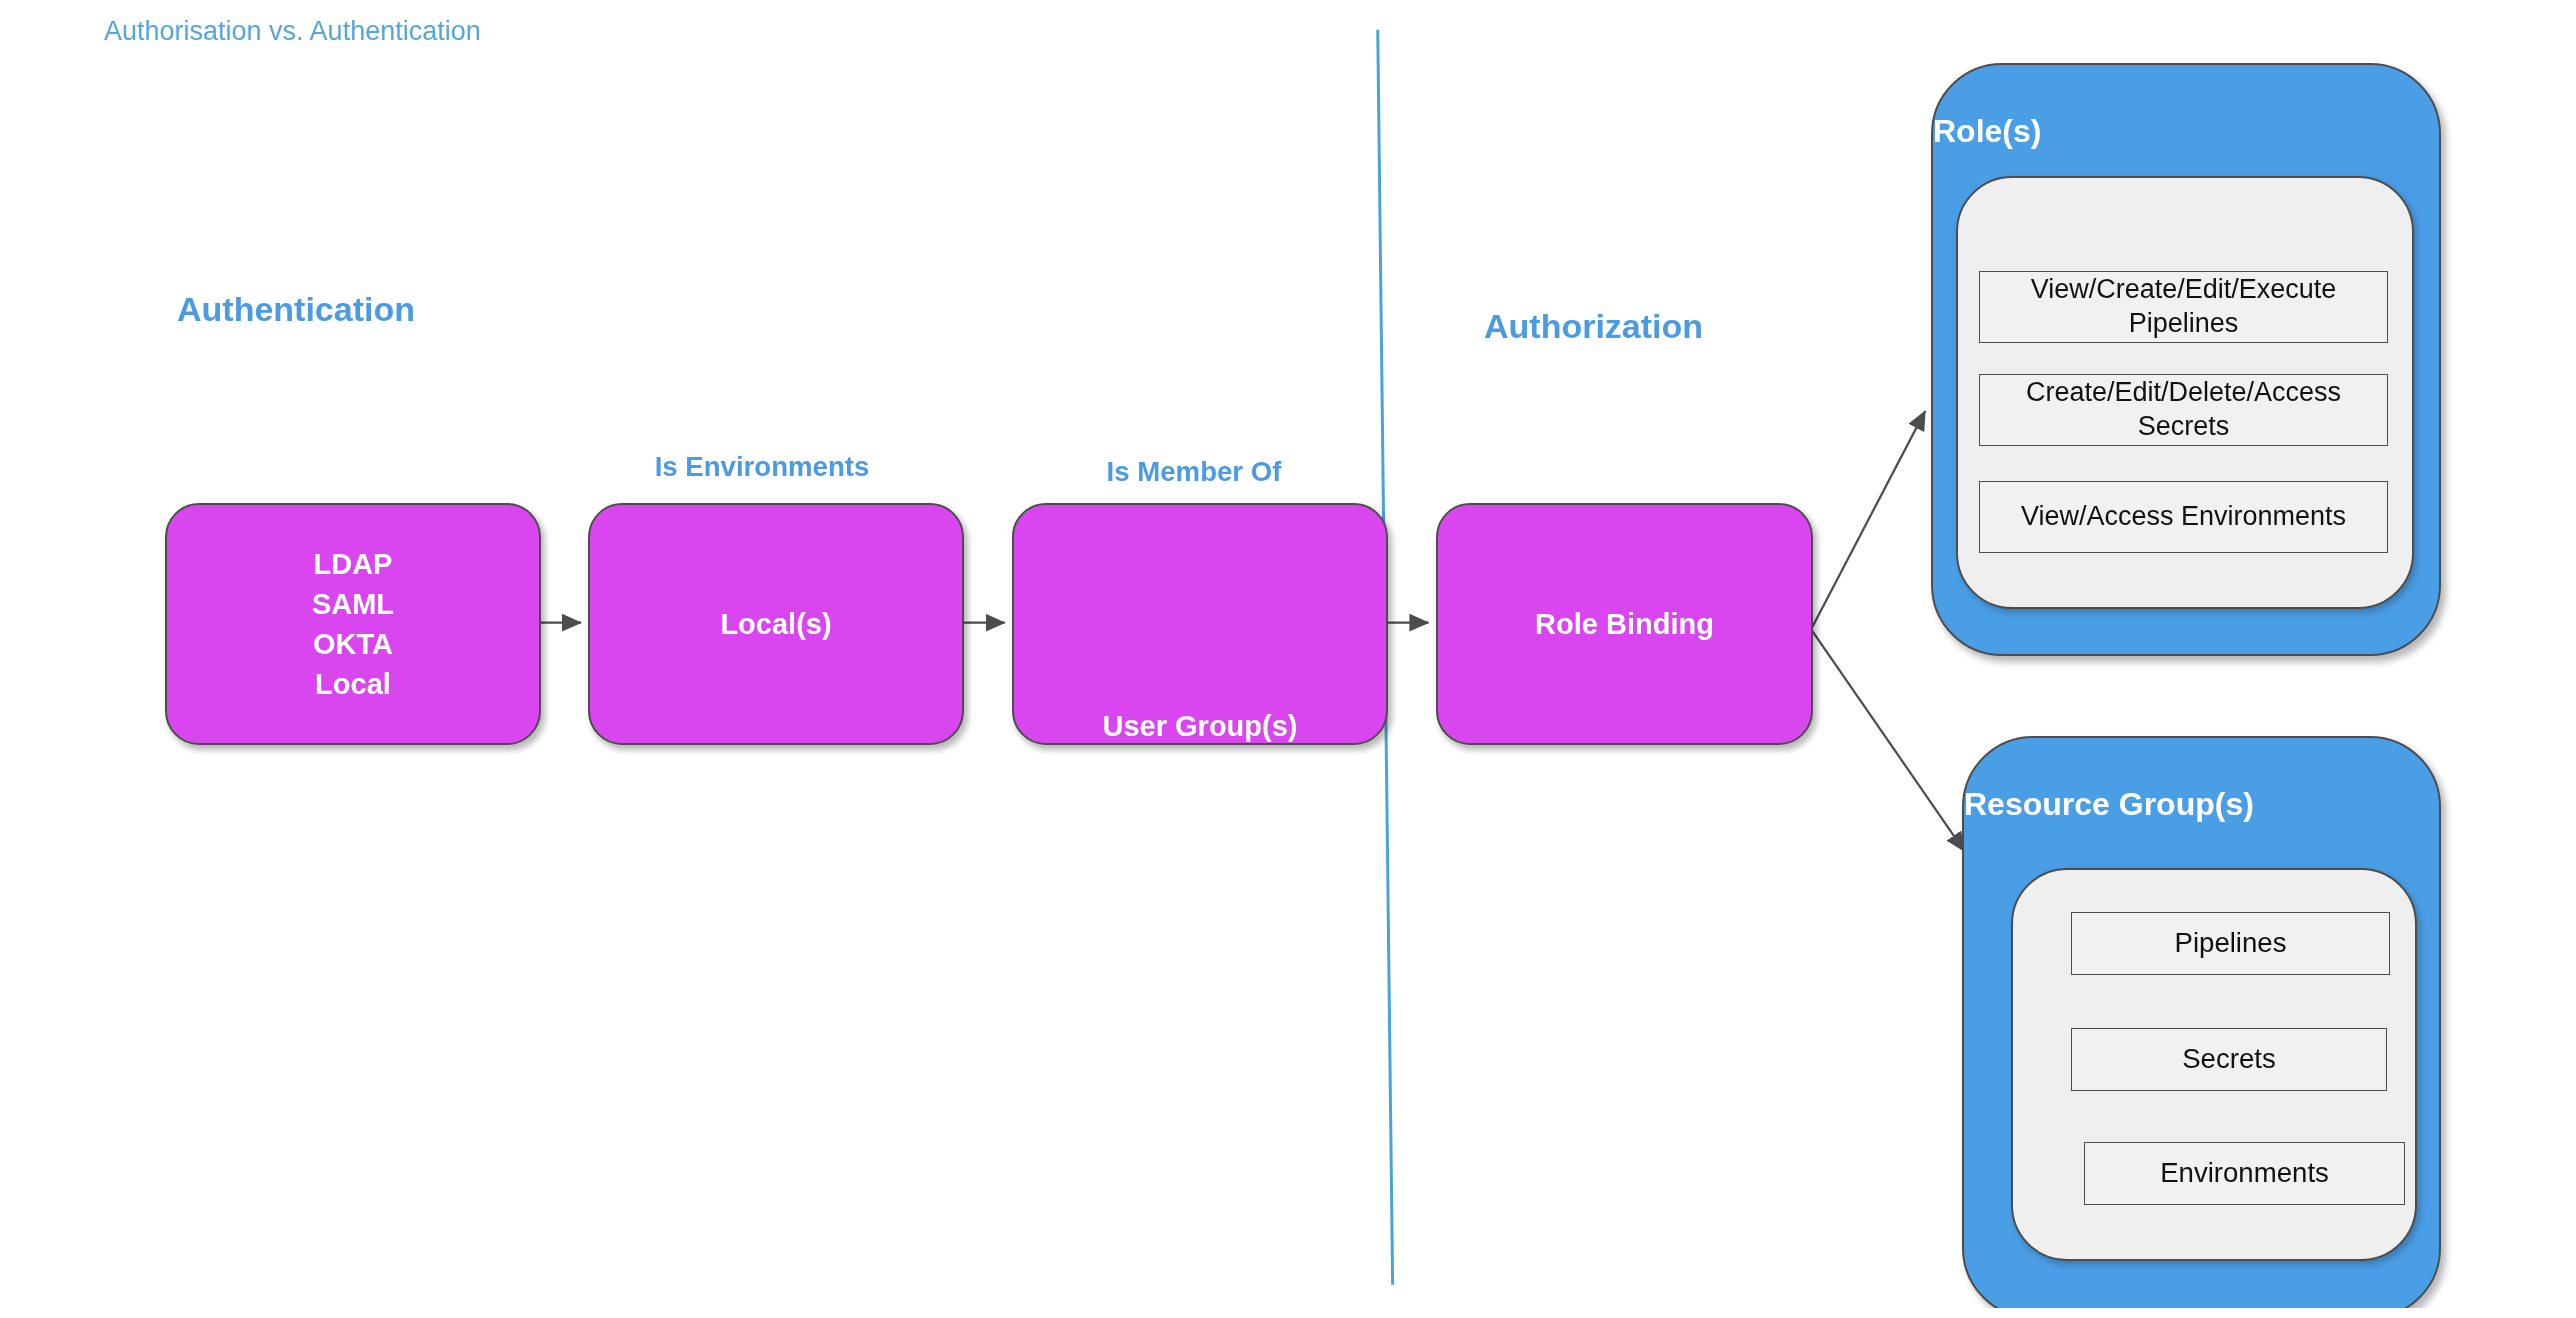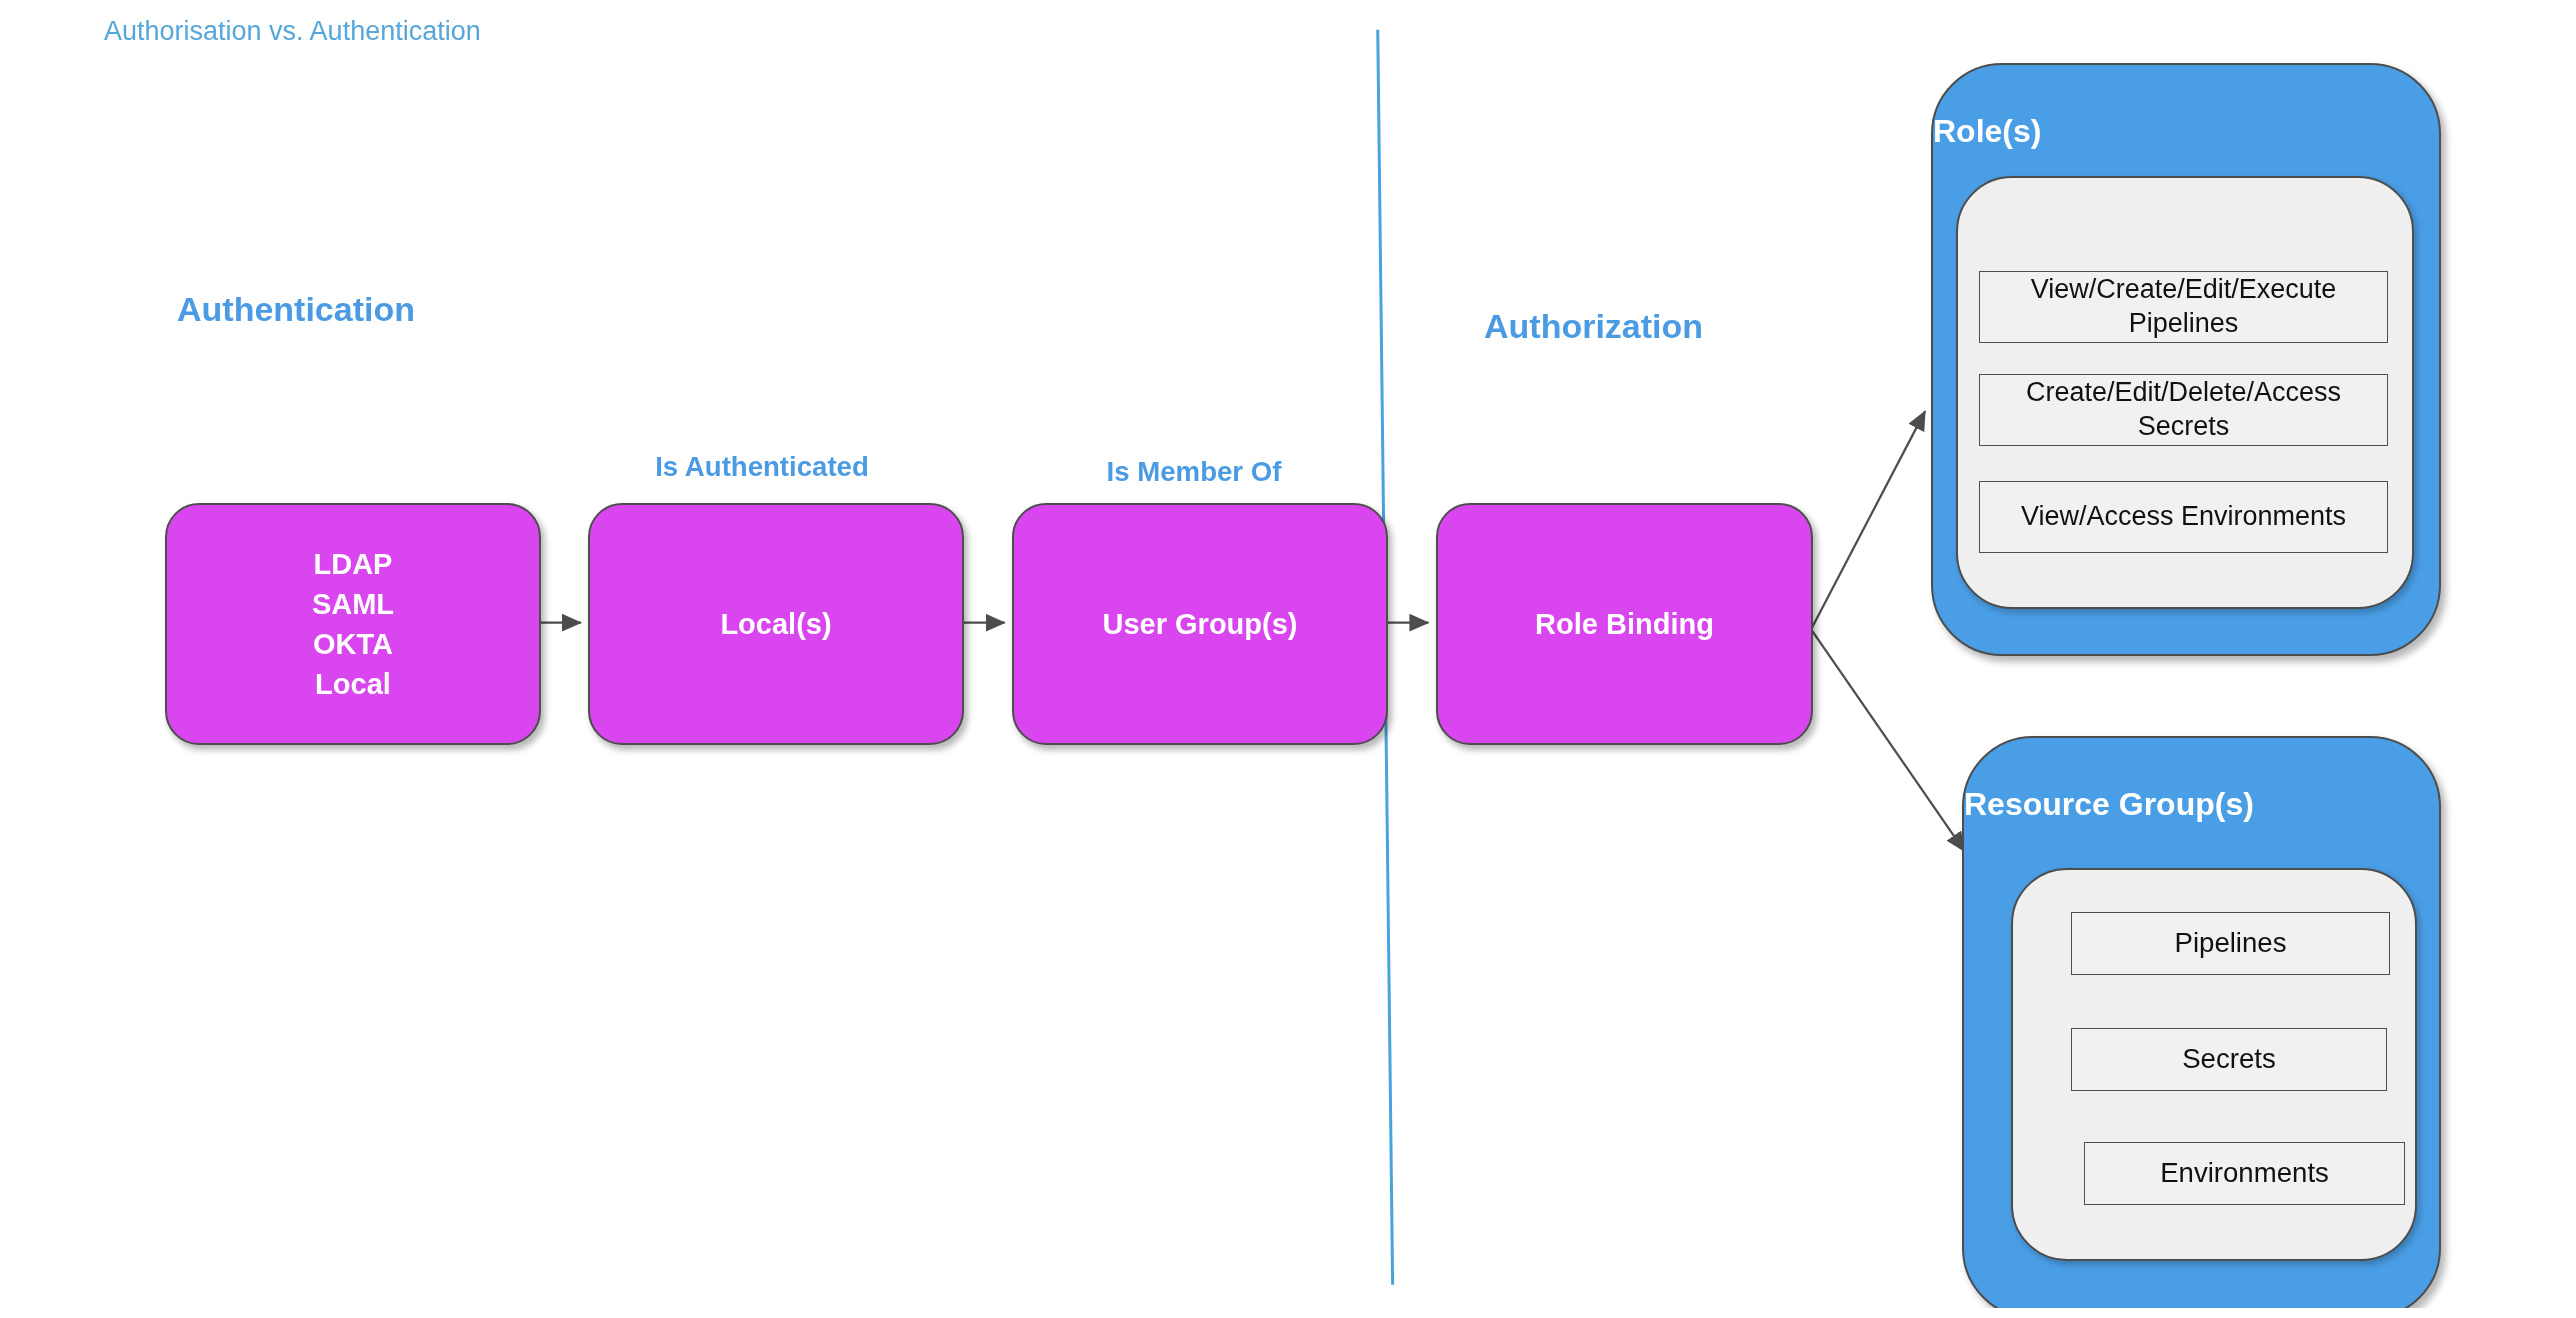--- a/index.html
+++ b/index.html
@@ -51,21 +51,21 @@
     display: flex;
     align-items: center;
     justify-content: center;
     text-align: center;
     color: #ffffff;
     font-size: 29px;
     font-weight: 700;
   }
   #node-identity-providers { left: 165px;  top: 503px; width: 372px; height: 238px; }
   #node-users              { left: 588px;  top: 503px; width: 372px; height: 238px; }
-  #node-user-groups        { left: 1012px; top: 503px; width: 372px; height: 238px; }
+  #node-user-groups        { left: 1012px; top: 503px; width: 372px; height: 238px; align-items: flex-end; }
   #node-role-binding       { left: 1436px; top: 503px; width: 373px; height: 238px; }
   .multiline { white-space: pre-line; line-height: 1.38; }
 
   .big-container {
     background: #4a9ee6;
     border: 2.2px solid #4d4d4d;
     border-radius: 71px;
     box-shadow: 4.5px 5.2px 7.4px rgba(0,0,0,0.28);
   }
   #container-roles           { left: 1931px; top: 63px;  width: 506px; height: 589px; }
@@ -145,21 +145,21 @@
     <line x1="1860" y1="836" x2="1918" y2="836" stroke="#4d4d4d" stroke-width="3" marker-end="url(#arrowhead)"></line>
     <line x1="2432" y1="845" x2="2585" y2="552" stroke="#4d4d4d" stroke-width="3" marker-end="url(#arrowhead)"></line>
     <line x1="2432" y1="845" x2="2638" y2="1143" stroke="#4d4d4d" stroke-width="3" marker-end="url(#arrowhead)"></line>
   </svg>
 
   <div class="abs" id="page-title">Authorisation vs. Authentication</div>
 
   <div class="abs section-heading" id="heading-authentication">Authentication</div>
   <div class="abs section-heading" id="heading-authorization">Authorization</div>
 
-  <div class="abs edge-label" id="edge-is-authenticated">Is Authenticated</div>
+  <div class="abs edge-label" id="edge-is-authenticated">Is Environments</div>
   <div class="abs edge-label" id="edge-is-member-of">Is Member Of</div>
 
   <div class="abs flow-node" id="node-identity-providers">
     <span class="multiline">LDAP
 SAML
 OKTA
 Local</span>
   </div>
   <div class="abs flow-node" id="node-users">
     <span>Local(s)</span>

